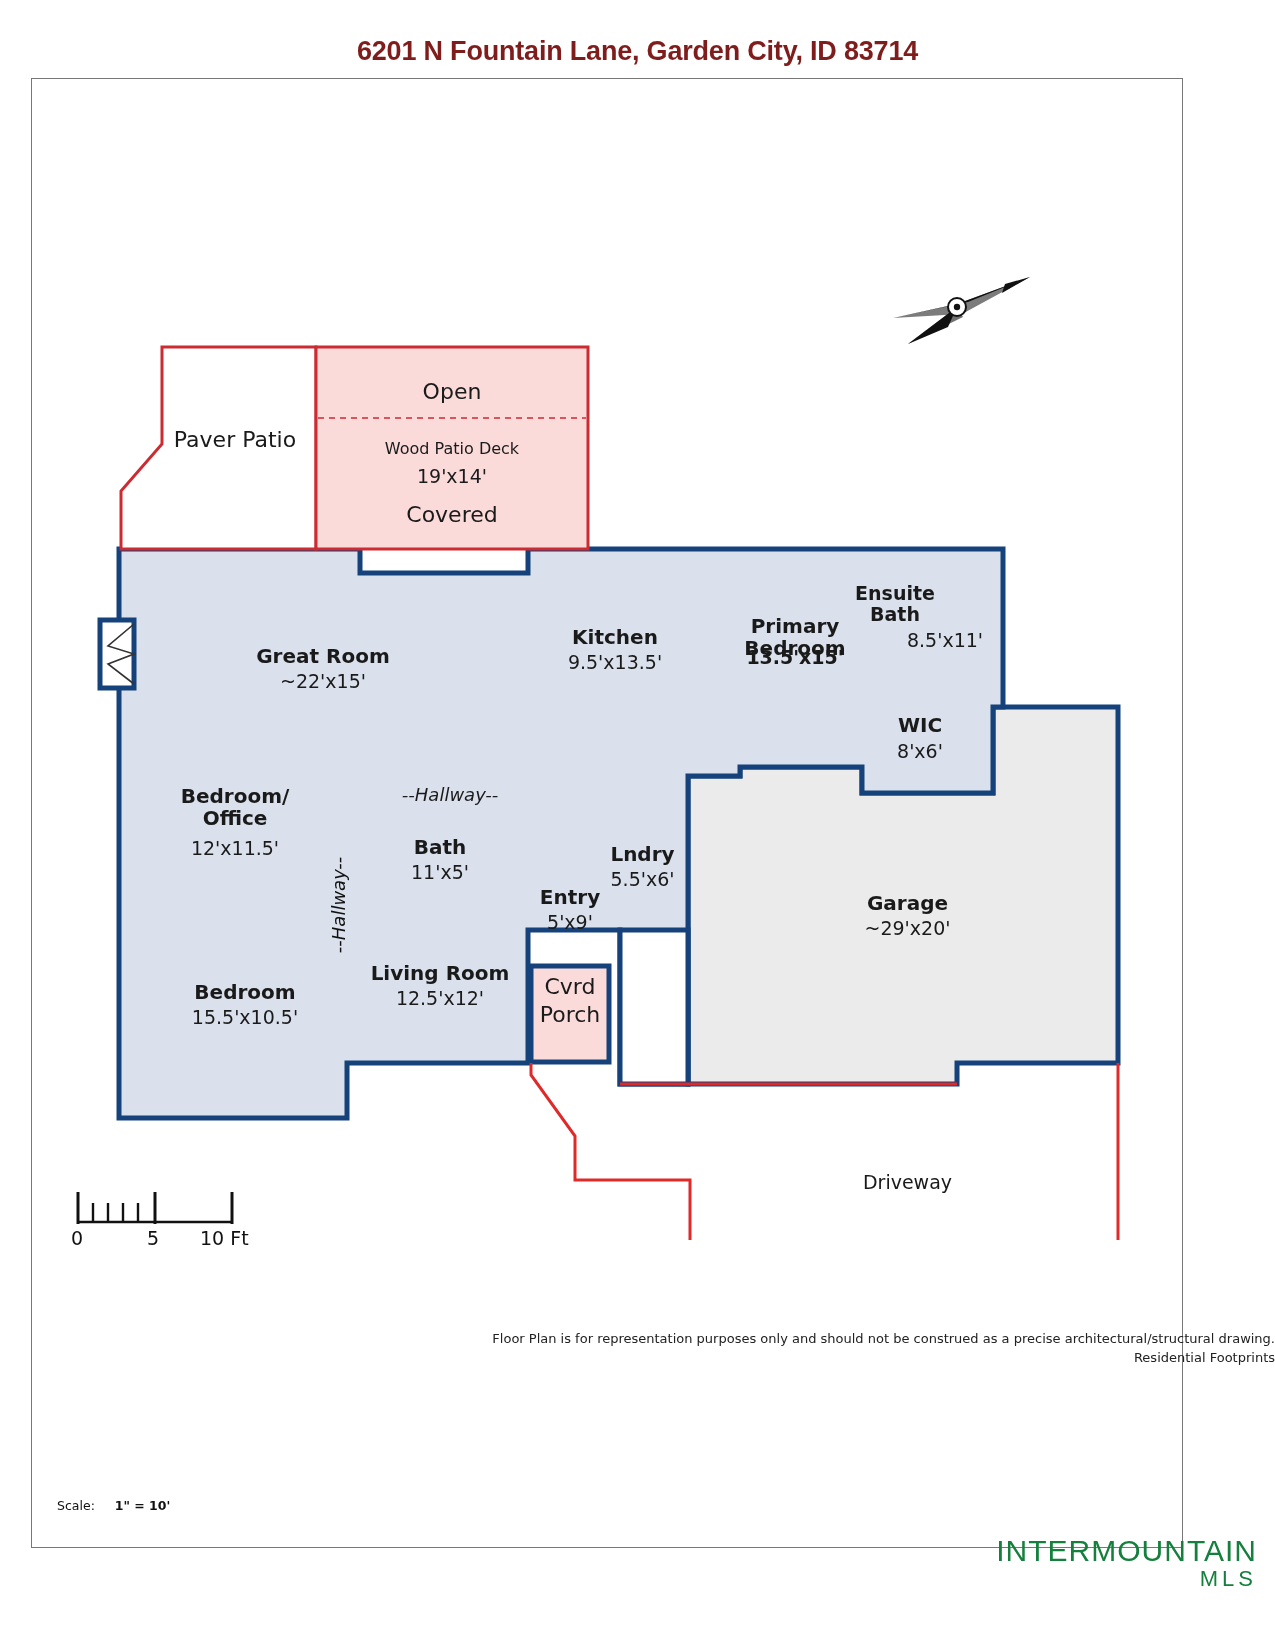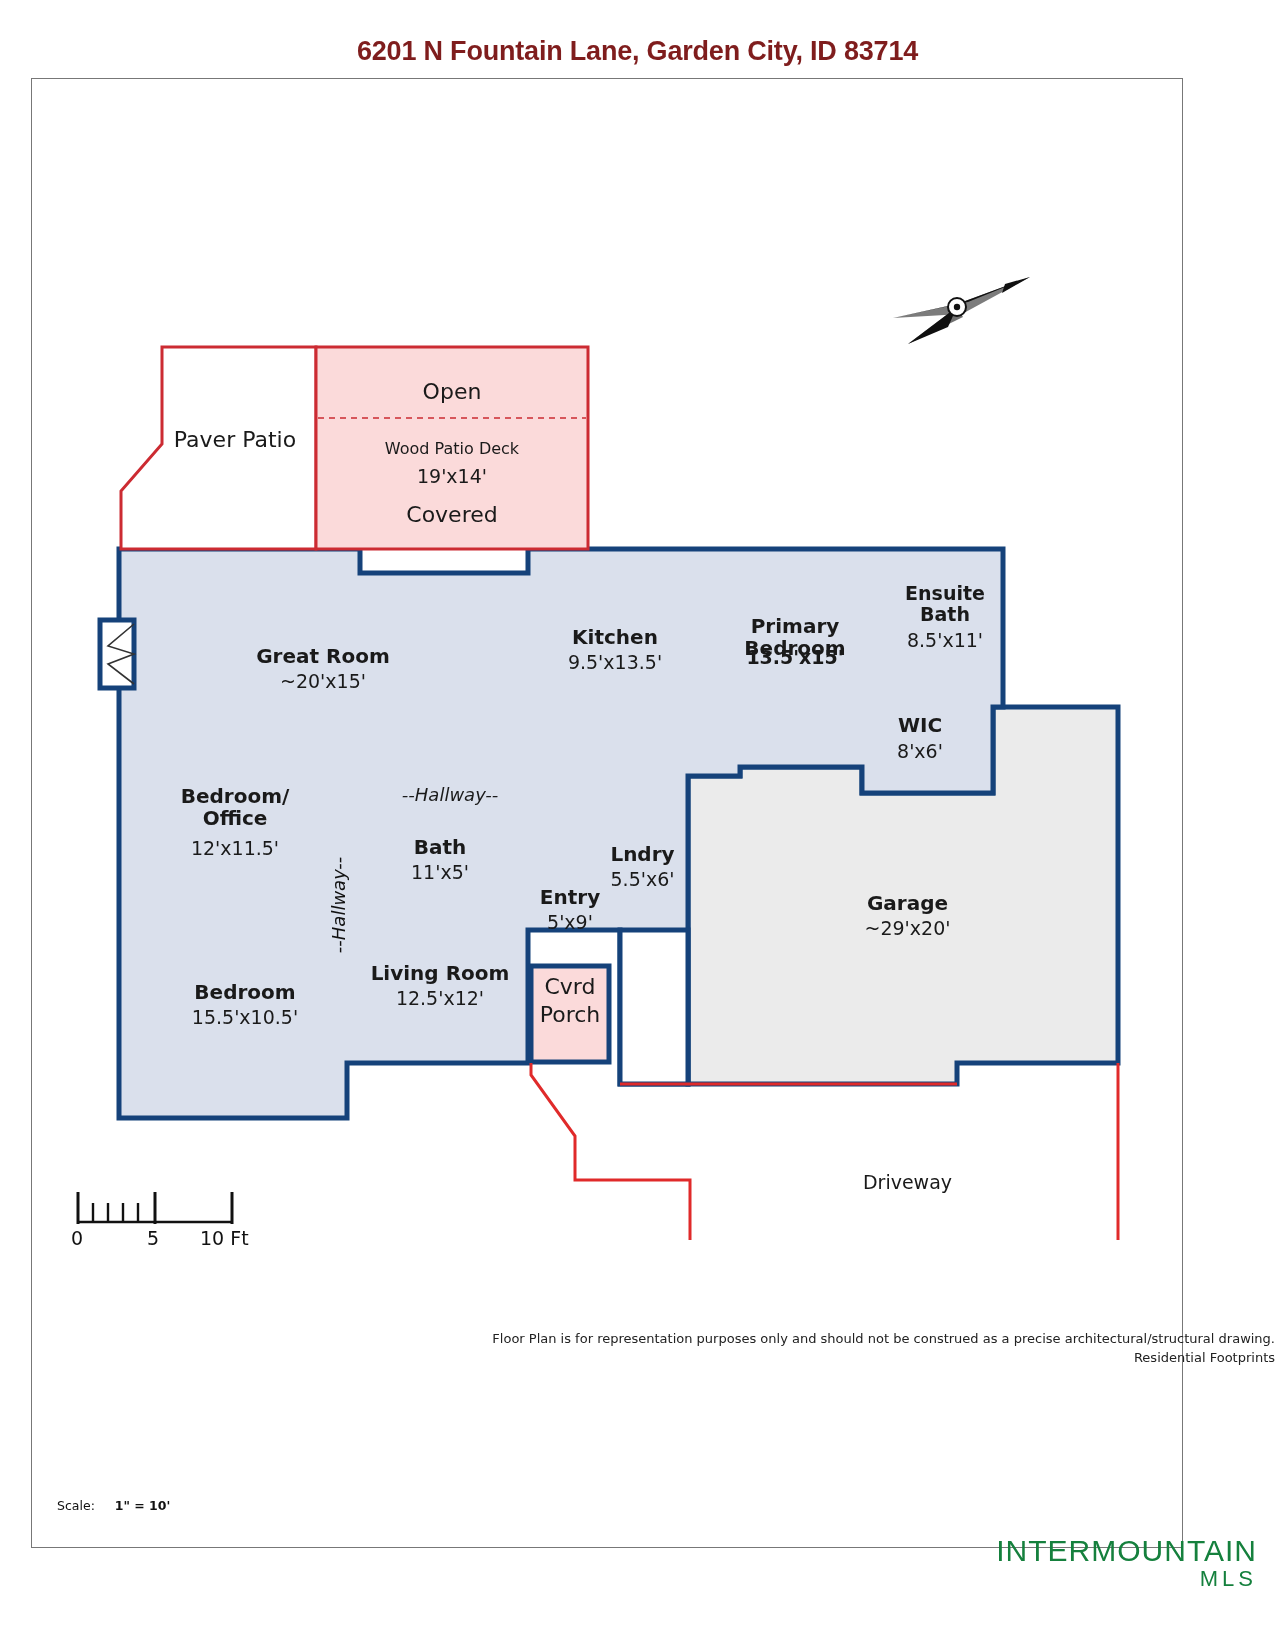--- a/index.html
+++ b/index.html
@@ -101,30 +101,30 @@
   <div class="lbl plain" style="left:155px;top:428px;width:160px;">Paver Patio</div>
 
   <div class="lbl plain" style="left:372px;top:380px;width:160px;">Open</div>
 
   <div class="lbl" style="left:322px;top:440px;width:260px;font-size:16px;">Wood Patio Deck</div>
   <div class="lbl" style="left:322px;top:466px;width:260px;font-size:19px;">19'x14'</div>
 
   <div class="lbl plain" style="left:372px;top:503px;width:160px;">Covered</div>
 
   <div class="lbl rname" style="left:223px;top:645px;width:200px;">Great Room</div>
-  <div class="lbl rdim" style="left:223px;top:671px;width:200px;">~20'x15'</div>
+  <div class="lbl rdim" style="left:223px;top:671px;width:200px;">~22'x15'</div>
 
   <div class="lbl rname" style="left:530px;top:626px;width:170px;">Kitchen</div>
   <div class="lbl rdim" style="left:530px;top:652px;width:170px;">9.5'x13.5'</div>
 
   <div class="lbl rname" style="left:705px;top:615px;width:180px;">Primary
 Bedroom</div>
   <div class="lbl rdim" style="left:705px;top:647px;width:180px;font-weight:bold;">13.5'x15'</div>
 
-  <div class="lbl rname sm" style="left:870px;top:583px;width:150px;">Ensuite
+  <div class="lbl rname sm" style="left:820px;top:583px;width:150px;">Ensuite
 Bath</div>
   <div class="lbl rdim" style="left:870px;top:630px;width:150px;">8.5'x11'</div>
 
   <div class="lbl rname" style="left:855px;top:714px;width:130px;">WIC</div>
   <div class="lbl rdim" style="left:855px;top:741px;width:130px;">8'x6'</div>
 
   <div class="lbl rname" style="left:140px;top:785px;width:190px;">Bedroom/
 Office</div>
   <div class="lbl rdim" style="left:140px;top:838px;width:190px;">12'x11.5'</div>
 

